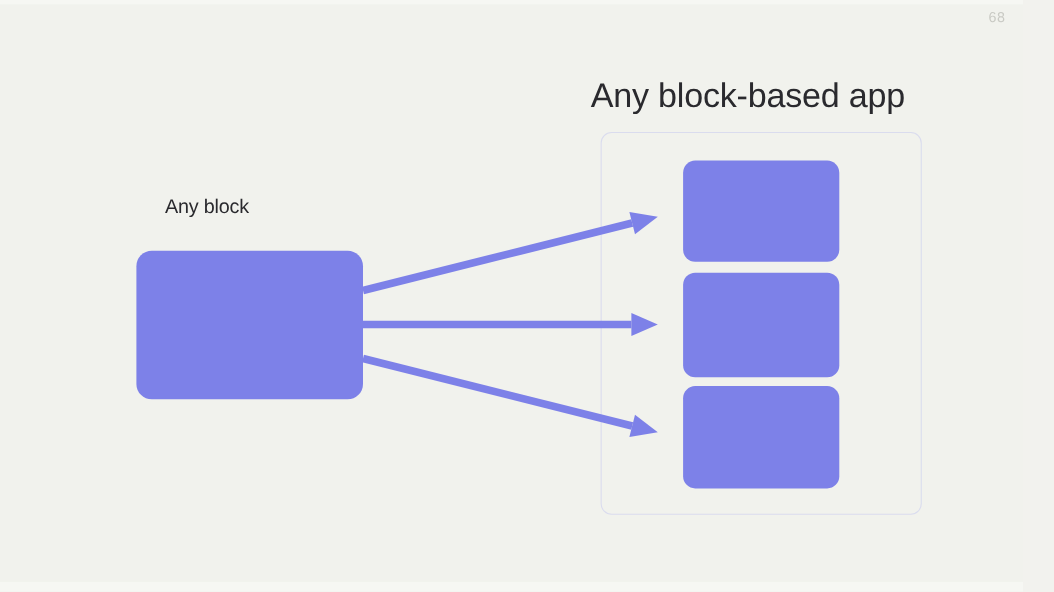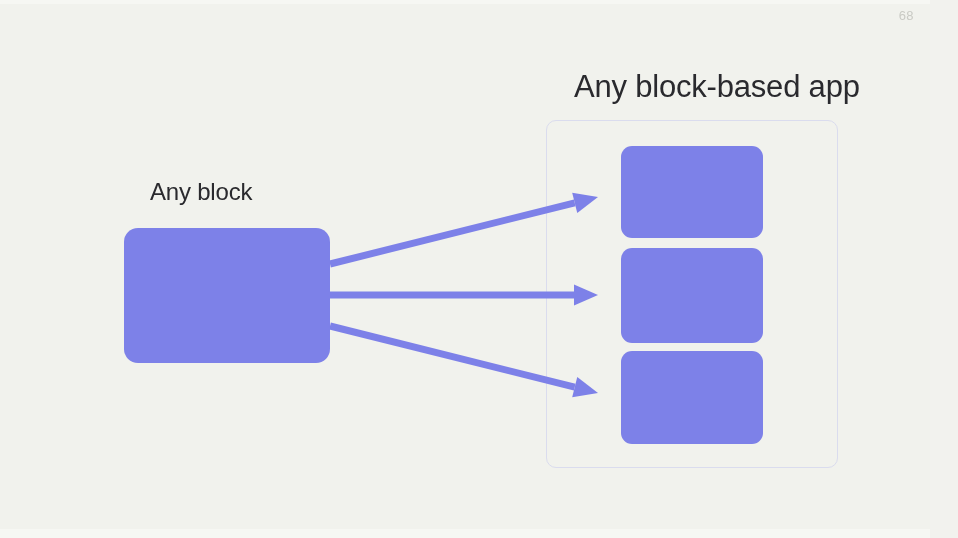--- a/index.html
+++ b/index.html
@@ -51,26 +51,25 @@
     font-family: "Liberation Sans", sans-serif;
     font-weight: 400;
     color: #2a2a2e;
     white-space: nowrap;
     letter-spacing: -0.2px;
   }
   .heading.app-title {
     left: 537px;
     top: 69px;
     font-size: 31px;
-    margin-left: 37px;
   }
   .heading.block-title {
     left: 150px;
     top: 178px;
-    font-size: 24px;
+    font-size: 18px;
   }
 
   
   .block {
     position: absolute;
     background: #7d81e8;
     border-radius: 12px;
   }
   .block.source {
     left: 124px;

